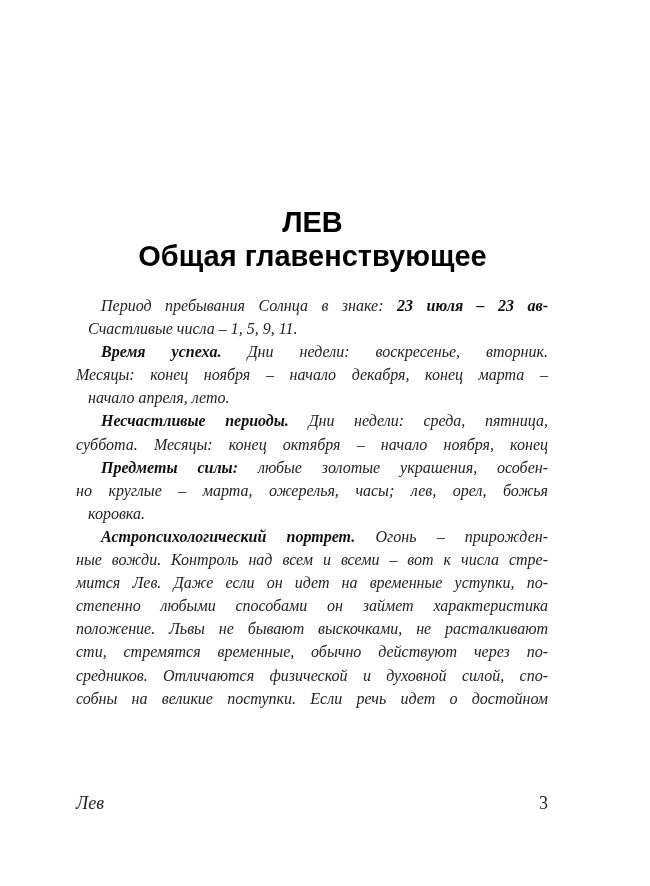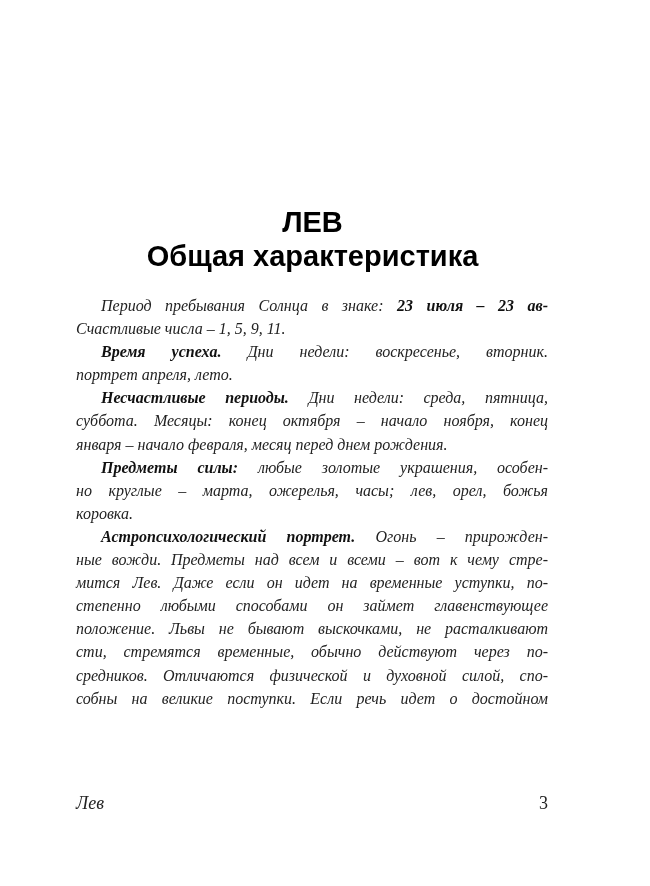--- a/index.html
+++ b/index.html
@@ -51,20 +51,21 @@
   .line {
     display: block;
     height: 23.1px;
     line-height: 23.1px;
     white-space: nowrap;
     text-align: justify;
     text-align-last: justify;
   }
   .line.last {
     text-align-last: left;
+    margin-left: 12px;
   }
   .line.indent {
     padding-left: 25px;
   }
   b {
     font-weight: bold;
     color: #111;
   }
   .footer {
     position: absolute;
@@ -82,46 +83,46 @@
   }
   .footer-right {
     float: right;
   }
 </style>
 </head>
 <body>
 
 <div class="page">
   <div class="heading h-title">ЛЕВ</div>
-  <div class="heading h-sub">Общая характеристика</div>
+  <div class="heading h-sub">Общая главенствующее</div>
 
   <div class="body-text" id="body-text">
       <div class="paragraph">
         <span class="line indent"><span>Период пребывания Солнца в знаке: </span><b>23 июля – 23 ав-</b></span>
         <span class="line last"><span>Счастливые числа – 1, 5, 9, 11.</span></span>
       </div>
       <div class="paragraph">
         <span class="line indent"><b>Время успеха.</b><span> Дни недели: воскресенье, вторник.</span></span>
-        <span class="line last"><span>портрет апреля, лето.</span></span>
+        <span class="line"><span>Месяцы: конец ноября – начало декабря, конец марта –</span></span>
+        <span class="line last"><span>начало апреля, лето.</span></span>
       </div>
       <div class="paragraph">
         <span class="line indent"><b>Несчастливые периоды.</b><span> Дни недели: среда, пятница,</span></span>
         <span class="line"><span>суббота. Месяцы: конец октября – начало ноября, конец</span></span>
-        <span class="line last"><span>января – начало февраля, месяц перед днем рождения.</span></span>
       </div>
       <div class="paragraph">
         <span class="line indent"><b>Предметы силы:</b><span> любые золотые украшения, особен-</span></span>
         <span class="line"><span>но круглые – марта, ожерелья, часы; лев, орел, божья</span></span>
         <span class="line last"><span>коровка.</span></span>
       </div>
       <div class="paragraph">
         <span class="line indent"><b>Астропсихологический портрет.</b><span> Огонь – прирожден-</span></span>
-        <span class="line"><span>ные вожди. Предметы над всем и всеми – вот к чему стре-</span></span>
+        <span class="line"><span>ные вожди. Контроль над всем и всеми – вот к числа стре-</span></span>
         <span class="line"><span>мится Лев. Даже если он идет на временные уступки, по-</span></span>
-        <span class="line"><span>степенно любыми способами он займет главенствующее</span></span>
+        <span class="line"><span>степенно любыми способами он займет характеристика</span></span>
         <span class="line"><span>положение. Львы не бывают выскочками, не расталкивают</span></span>
         <span class="line"><span>сти, стремятся временные, обычно действуют через по-</span></span>
         <span class="line"><span>средников. Отличаются физической и духовной силой, спо-</span></span>
         <span class="line"><span>собны на великие поступки. Если речь идет о достойном</span></span>
       </div>
     </div>
 
   <div class="footer">
     <span class="footer-left">Лев</span>
     <span class="footer-right">3</span>

